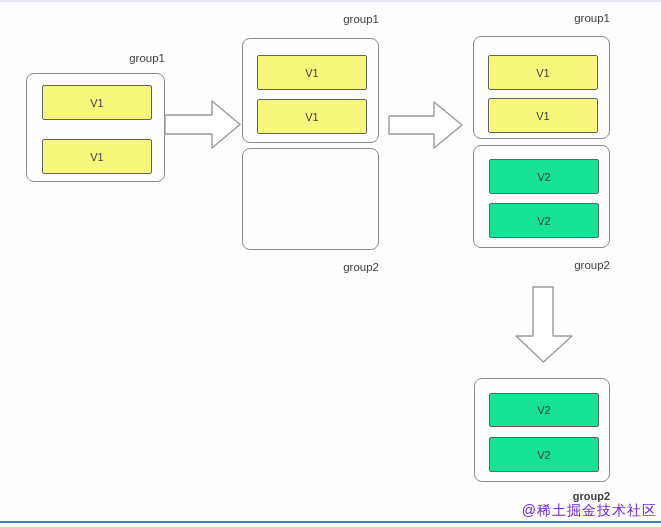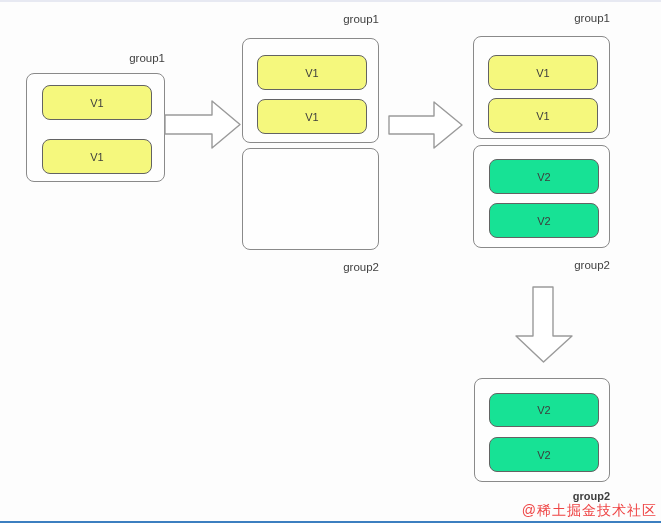--- a/index.html
+++ b/index.html
@@ -24,35 +24,35 @@
   .group-box {
     position: absolute;
     background: #fefefe;
     border: 1px solid #8a8a8a;
     border-radius: 8px;
     box-sizing: border-box;
   }
   .node {
     position: absolute;
     border: 1px solid #636363;
-    border-radius: 8px;
+    border-radius: 2px;
     box-sizing: border-box;
     display: flex;
     align-items: center;
     justify-content: center;
     font-size: 11px;
     color: #3d3d3d;
   }
   .arrow { position: absolute; }
   .arrow svg { display: block; }
   .watermark {
     position: absolute;
     top: 502px; right: 4px;
     font-size: 14px;
-    color: #ef4444;
+    color: #6d28d9;
     letter-spacing: 1px;
   }
   .bottom-line {
     position: absolute; left: 0; top: 521px;
     width: 661px; height: 2px;
     background: #3c7fc0;
   }
   .bottom-white {
     position: absolute; left: 0; top: 523px;
     width: 661px; height: 4px;

